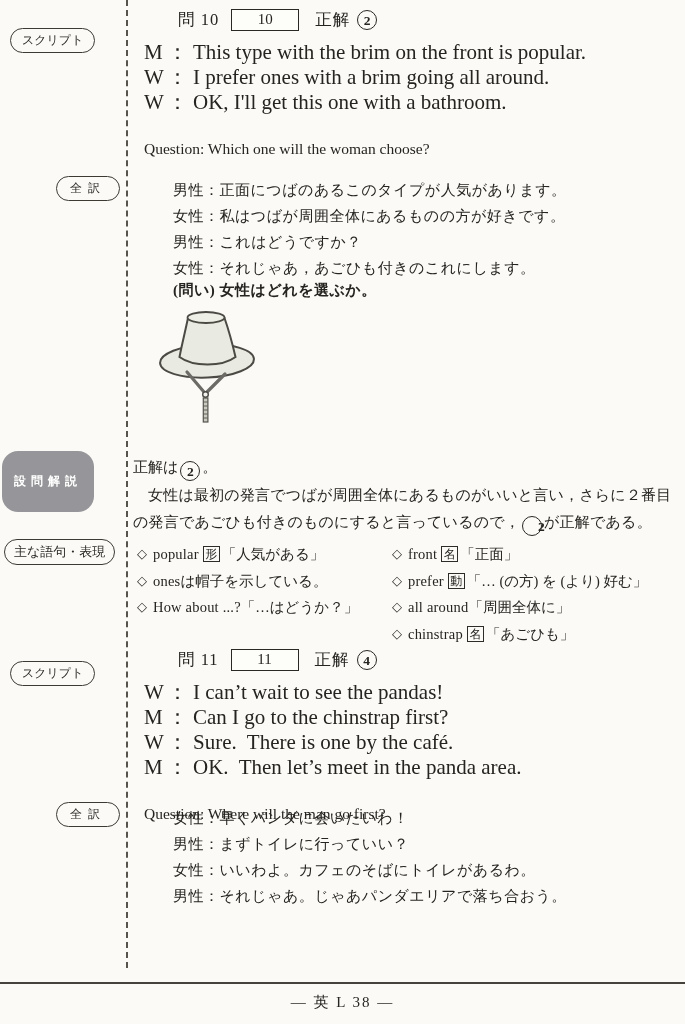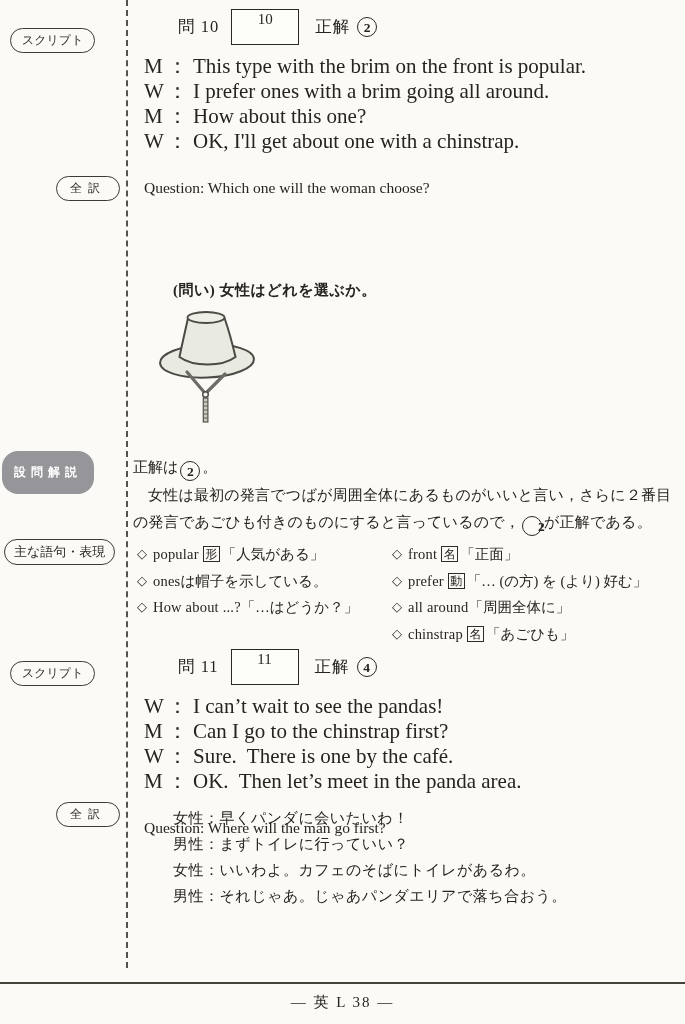--- a/index.html
+++ b/index.html
@@ -31,35 +31,35 @@
     font-size:12px;
     padding:3px 11px;
     white-space:nowrap;
   }
   .pill.filled {
     background:#96969a;
     border:none;
     color:#ffffff;
     font-weight:bold;
     letter-spacing:5px;
-    padding:13px 12px;
+    padding:22px 12px;
     text-align:right;
   }
   .pill.wide-space { letter-spacing:6px; padding:3px 13px; }
 
   
   .qheader { display:flex; align-items:center; font-size:16.5px; }
   .qlabel { letter-spacing:1px;margin-left:47px; }
   .numbox {
     display:inline-block;
     border:1.8px solid #2a2824;
     min-width:68px;
     text-align:center;
     font-size:15px;
-    padding:1px 0 16px 0;
+    padding:1px 0 2px 0;
     margin:0 16px 0 12px;
     background:#fdfdfa;
   }
   .correct { letter-spacing:1px; }
   .maru {
     display:inline-block;
     width:20px; height:20px;
     border:1.7px solid #2a2824;
     border-radius:50%;
     text-align:center;
@@ -148,29 +148,32 @@
       <span class="maru">2</span>
     </div>
     <div class="dialogue">
       <div class="dlg-row">
         <span class="spk">M</span><span class="sep">：</span><span class="dlg-text">This type with the brim on the front is popular.</span>
       </div>
       <div class="dlg-row">
         <span class="spk">W</span><span class="sep">：</span><span class="dlg-text">I prefer ones with a brim going all around.</span>
       </div>
       <div class="dlg-row">
-        <span class="spk">M</span><span class="sep">：</span><span class="dlg-text">How about this one?</span>
-      </div>
-      <div class="dlg-row">
-        <span class="spk">W</span><span class="sep">：</span><span class="dlg-text">OK, I'll get about one with a chinstrap.</span>
+        <span class="spk">W</span><span class="sep">：</span><span class="dlg-text">OK, I'll get this one with a bathroom.</span>
       </div>
     </div>
     <div class="question-line">Question: Which one will the woman choose?</div>
   </div>
 
+  <div class="trans" style="left:173px; top:177px;">
+    <div class="t-row">男性：正面につばのあるこのタイプが人気があります。</div>
+    <div class="t-row">女性：私はつばが周囲全体にあるものの方が好きです。</div>
+    <div class="t-row">男性：これはどうですか？</div>
+    <div class="t-row">女性：それじゃあ，あごひも付きのこれにします。</div>
+  </div>
   <div class="toi" style="left:173px; top:281px;">(問い) 女性はどれを選ぶか。</div>
 
   <div class="hat-wrap">
     <svg width="108" height="122" viewBox="0 0 108 122">
 
       <ellipse cx="51" cy="55" rx="47" ry="16.5" fill="#e9ebe2" stroke="#4c4a44" stroke-width="2" transform="rotate(-2.5 51 55)"></ellipse>
 
       <path d="M32,12 C29.5,24 26,38 23.5,51 C37,61 66,61 79.5,51 C76,36 72,22 68.5,12 Z" fill="#e9ebe2" stroke="#4c4a44" stroke-width="2"></path>
 
       <ellipse cx="50" cy="11.5" rx="18.5" ry="5.5" fill="#eef0e7" stroke="#4c4a44" stroke-width="1.8"></ellipse>

